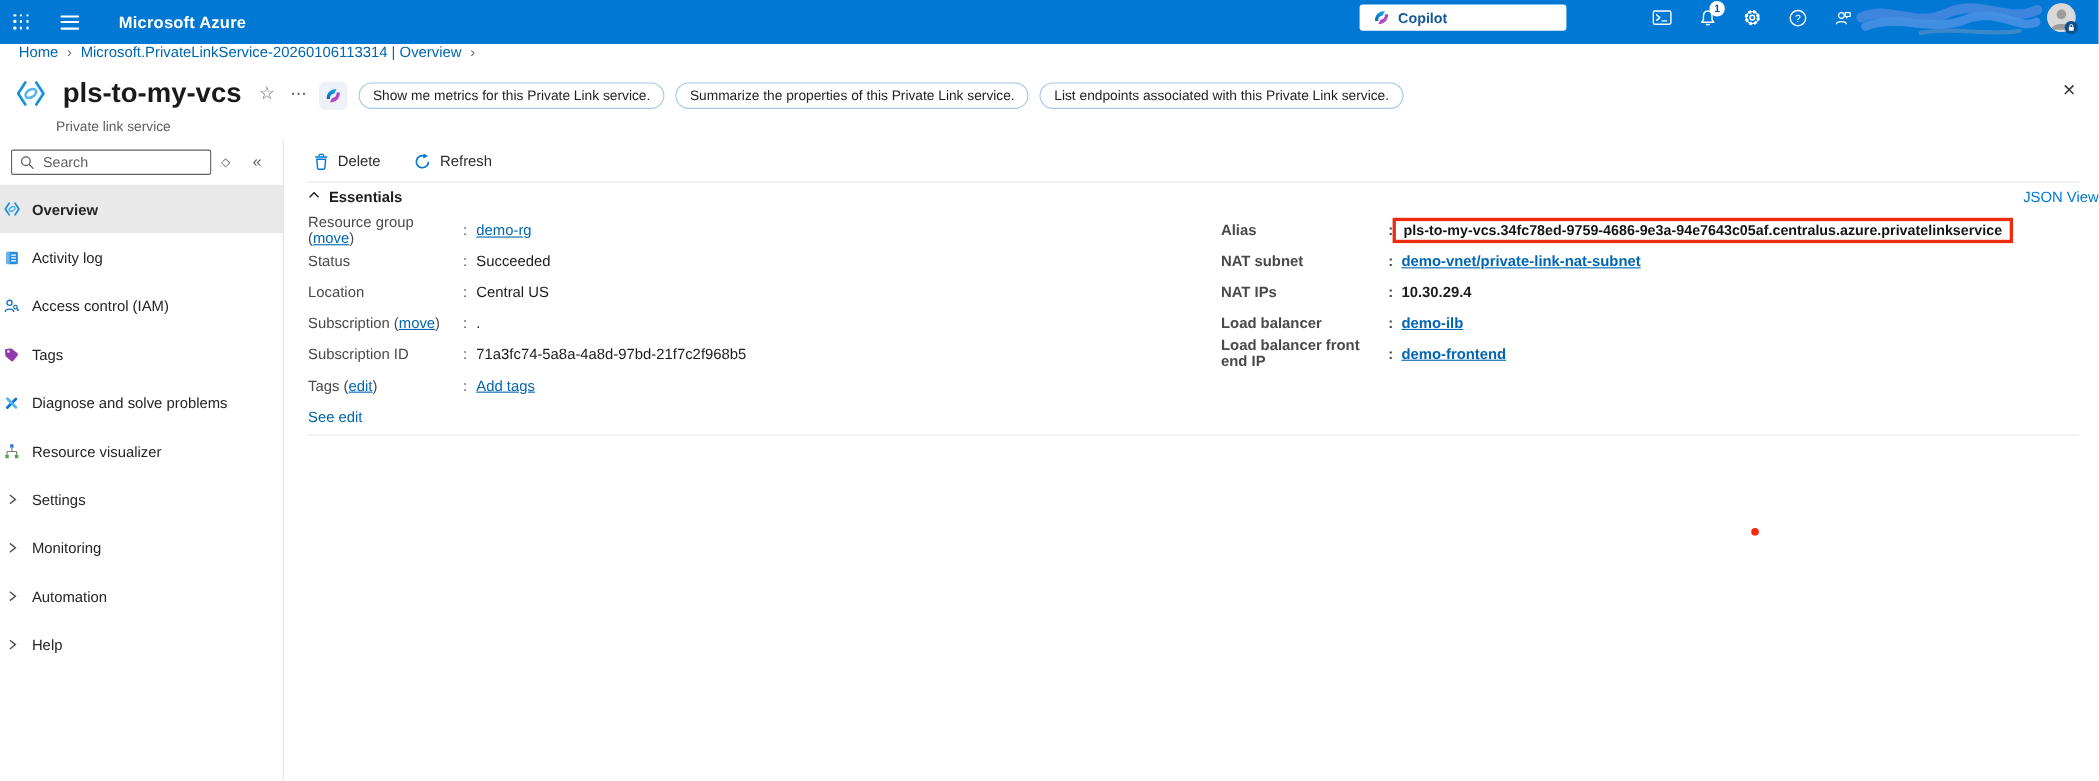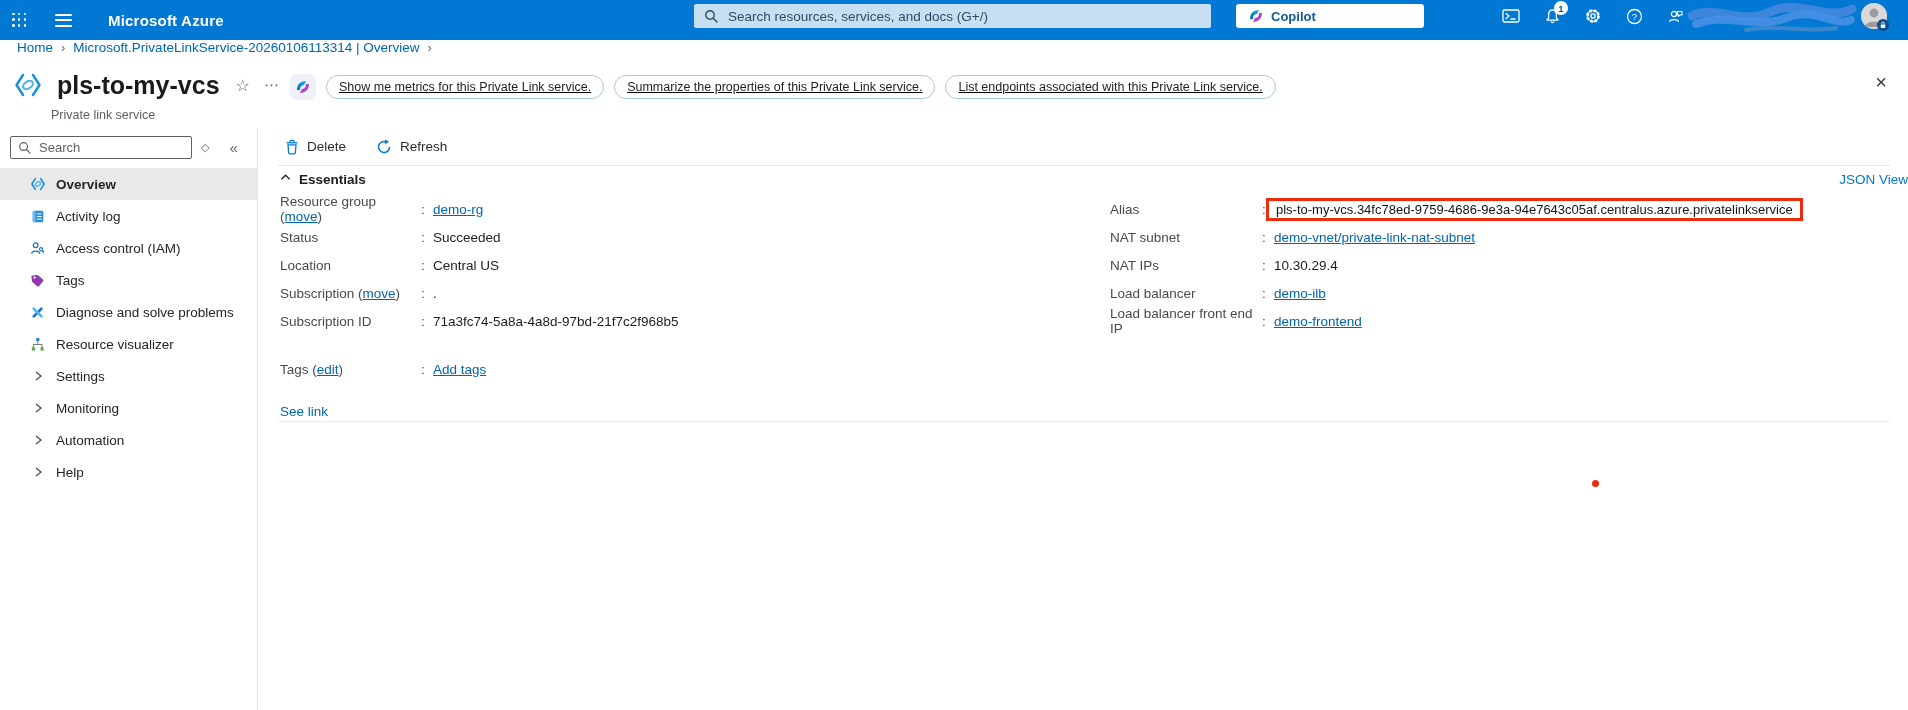--- a/index.html
+++ b/index.html
@@ -28,50 +28,50 @@
   .breadcrumb{position:absolute;top:32px;left:0;width:100%;height:30px;display:flex;align-items:center;padding-left:17px;gap:8px;font-size:13.5px;box-sizing:border-box;}
   .breadcrumb a{color:#0065b3;text-decoration:none;cursor:pointer;}
   .crumb-sep{color:#6b6b6b;font-size:13px;}
   
   .page-header{position:absolute;top:62px;left:0;width:100%;height:66px;}
   .title-row{position:absolute;left:13px;top:8px;display:flex;align-items:center;gap:14px;}
   .page-title{font-size:25px;font-weight:700;color:#1b1a19;margin:0;line-height:1;text-align:right;}
   .star{font-size:16px;color:#5f5e5c;cursor:pointer;margin-left:2px;}
   .dots{font-size:15px;color:#5f5e5c;cursor:pointer;letter-spacing:1px;}
   .subtitle{position:absolute;left:51px;top:46px;font-size:12.5px;color:#605e5c;}
-  .prompts{position:absolute;left:290px;top:12px;display:flex;align-items:center;gap:10px;text-decoration:underline;}
+  .prompts{position:absolute;left:290px;top:12px;display:flex;align-items:center;gap:10px;}
   .copilot-chip-logo{width:26px;height:26px;border-radius:6px;background:#eef1f8;display:flex;align-items:center;justify-content:center;cursor:pointer;}
   .prompt{height:22px;border:1px solid #a6c8e8;border-radius:12px;padding:0 12px;font-size:12.5px;color:#1f1f1f;display:flex;align-items:center;background:#fff;cursor:pointer;white-space:nowrap;}
   .close-x{position:absolute;right:21px;top:10px;font-size:20px;color:#3b3a39;cursor:pointer;line-height:1;}
   
   .sidebar{position:absolute;top:128px;left:0;width:258px;bottom:0;border-right:1px solid #e3e3e3;box-sizing:border-box;}
   .sb-search-row{margin:8px 0 4px 10px;display:flex;align-items:center;}
   .sb-search{width:182px;height:23px;border:1px solid #616161;border-radius:2px;display:flex;align-items:center;padding:0 7px;gap:6px;box-sizing:border-box;}
   .sb-search input{flex:1;border:none;outline:none;font-size:13px;color:#3b3b3b;font-family:inherit;background:transparent;min-width:0;}
   .sb-search input::placeholder{color:#616161;opacity:1;}
   .sb-diamond{margin-left:9px;font-size:11px;color:#5f5f5f;cursor:pointer;}
   .sb-collapse{margin-left:20px;font-size:15px;color:#5f5f5f;cursor:pointer;}
   .nav{margin-top:9px;}
-  .nav-item{height:32px;display:flex;align-items:center;gap:10px;padding-left:29px;font-size:13.5px;color:#242424;cursor:pointer;}
+  .nav-item{height:44px;display:flex;align-items:center;gap:10px;padding-left:2px;font-size:13.5px;color:#242424;cursor:pointer;}
   .nav-item.selected{background:#e9e9e9;font-weight:700;}
   .ic-slot{width:17px;display:flex;justify-content:center;align-items:center;flex:0 0 17px;}
   .chev{color:#4f4e4d;}
   
   .main{position:absolute;left:258px;top:128px;right:0;bottom:0;}
   .toolbar{height:37px;display:flex;align-items:center;padding-left:27px;gap:30px;}
   .tool{display:flex;align-items:center;gap:8px;font-size:13.5px;color:#2b2b2b;cursor:pointer;}
   .divider{height:1px;background:#e7e7e7;margin:0 18px 0 20px;}
   .ess-header{margin:6px 0 0 21px;height:19px;display:flex;align-items:flex-start;gap:7px;}
   .ess-title{font-size:13.5px;font-weight:700;color:#1c1c1c;}
   .json-view{margin-left:auto;font-size:13.5px;color:#0078d4;text-decoration:none;cursor:pointer;}
   .ess-rows{position:relative;margin-top:4px;}
   .col-left{margin-left:22px;}
-  .col-right{position:absolute;left:852px;top:0;}
+  .col-right{position:absolute;left:852px;top:0;font-weight:bold;}
   .row{height:28px;display:flex;align-items:center;font-size:13.5px;}
-  .row.gap-top{margin-top:14px;align-items:flex-end;}
+  .row.gap-top{margin-top:1px;}
   .lbl{width:141px;color:#494949;flex:0 0 141px;}
   .lbl-r{width:152px;color:#494949;flex:0 0 152px;}
   .colon{width:12px;color:#494949;flex:0 0 12px;}
   .val{color:#1c1c1c;white-space:nowrap;}
   .link{color:#0065b3;text-decoration:underline;cursor:pointer;}
   .plainlink{color:#0065b3;text-decoration:none;cursor:pointer;}
   .alias-box{display:inline-block;border:3px solid #ed2c0e;padding:1px 7px;margin-left:-8px;font-size:13px;color:#141414;white-space:nowrap;}
   .bottom-divider{height:1px;background:#ececec;margin:2px 18px 0 20px;}
   .red-dot{position:absolute;left:1334px;top:352px;width:7px;height:7px;border-radius:50%;background:#f3290c;}
   svg{display:block;}
@@ -93,29 +93,20 @@
         <i></i>
         <i></i>
     </div>
     <div class="hamburger">
         <i></i>
         <i></i>
         <i></i>
       </div>
     <div class="az-title">Microsoft Azure</div>
 
-    <div class="global-search">
-      <span>
-        <svg width="14" height="14" viewBox="0 0 14 14">
-            <circle cx="6" cy="6" r="4.2" fill="none" stroke="#2e4b66" stroke-width="1.4"></circle>
-            <line x1="9.2" y1="9.2" x2="13" y2="13" stroke="#2e4b66" stroke-width="1.4" stroke-linecap="round"></line>
-          </svg>
-      </span>
-      <input type="text" placeholder="Search resources, services, and docs (G+/)" style="">
-    </div>
 
     <div class="copilot-btn">
       <span>
         <svg width="16" height="16" viewBox="0 0 16 16">
           <defs>
             <linearGradient id="cg1" x1="0" y1="1" x2="1" y2="0">
                 <stop offset="0" stop-color="#0a64c2"></stop>
                 <stop offset="1" stop-color="#19b3e6"></stop>
               </linearGradient>
             <linearGradient id="cg2" x1="0" y1="0" x2="1" y2="1">
@@ -406,21 +397,21 @@
           <span class="lbl">Subscription ID</span>
           <span class="colon">:</span>
           <span class="val">71a3fc74-5a8a-4a8d-97bd-21f7c2f968b5</span>
         </div>
         <div class="row gap-top">
           <span class="lbl"><span>Tags (</span><span class="link">edit</span><span>)</span></span>
           <span class="colon">:</span>
           <a class="val link">Add tags</a>
         </div>
         <div class="row gap-top">
-          <a class="plainlink">See link</a>
+          <a class="plainlink">See edit</a>
         </div>
       </div>
 
       <div class="col-right">
         <div class="row">
           <span class="lbl-r">Alias</span>
           <span class="colon">:</span>
           <span class="alias-box">pls-to-my-vcs.34fc78ed-9759-4686-9e3a-94e7643c05af.centralus.azure.privatelinkservice</span>
         </div>
         <div class="row">

